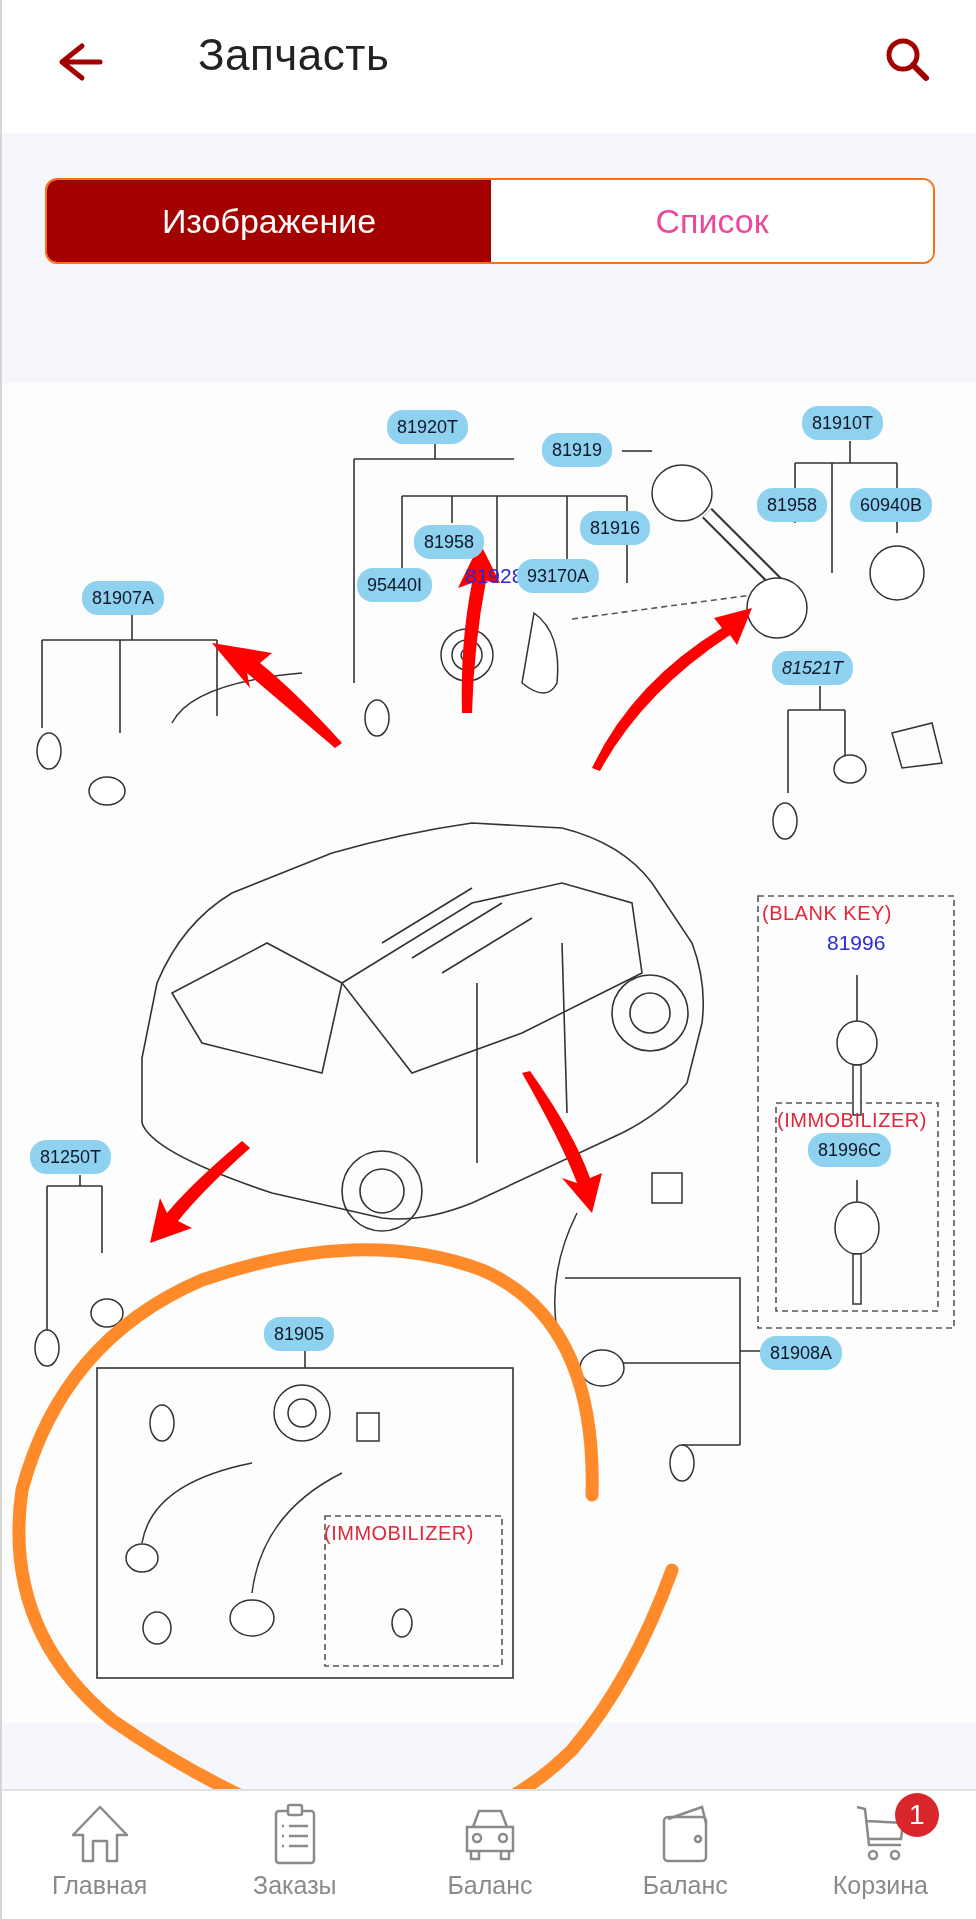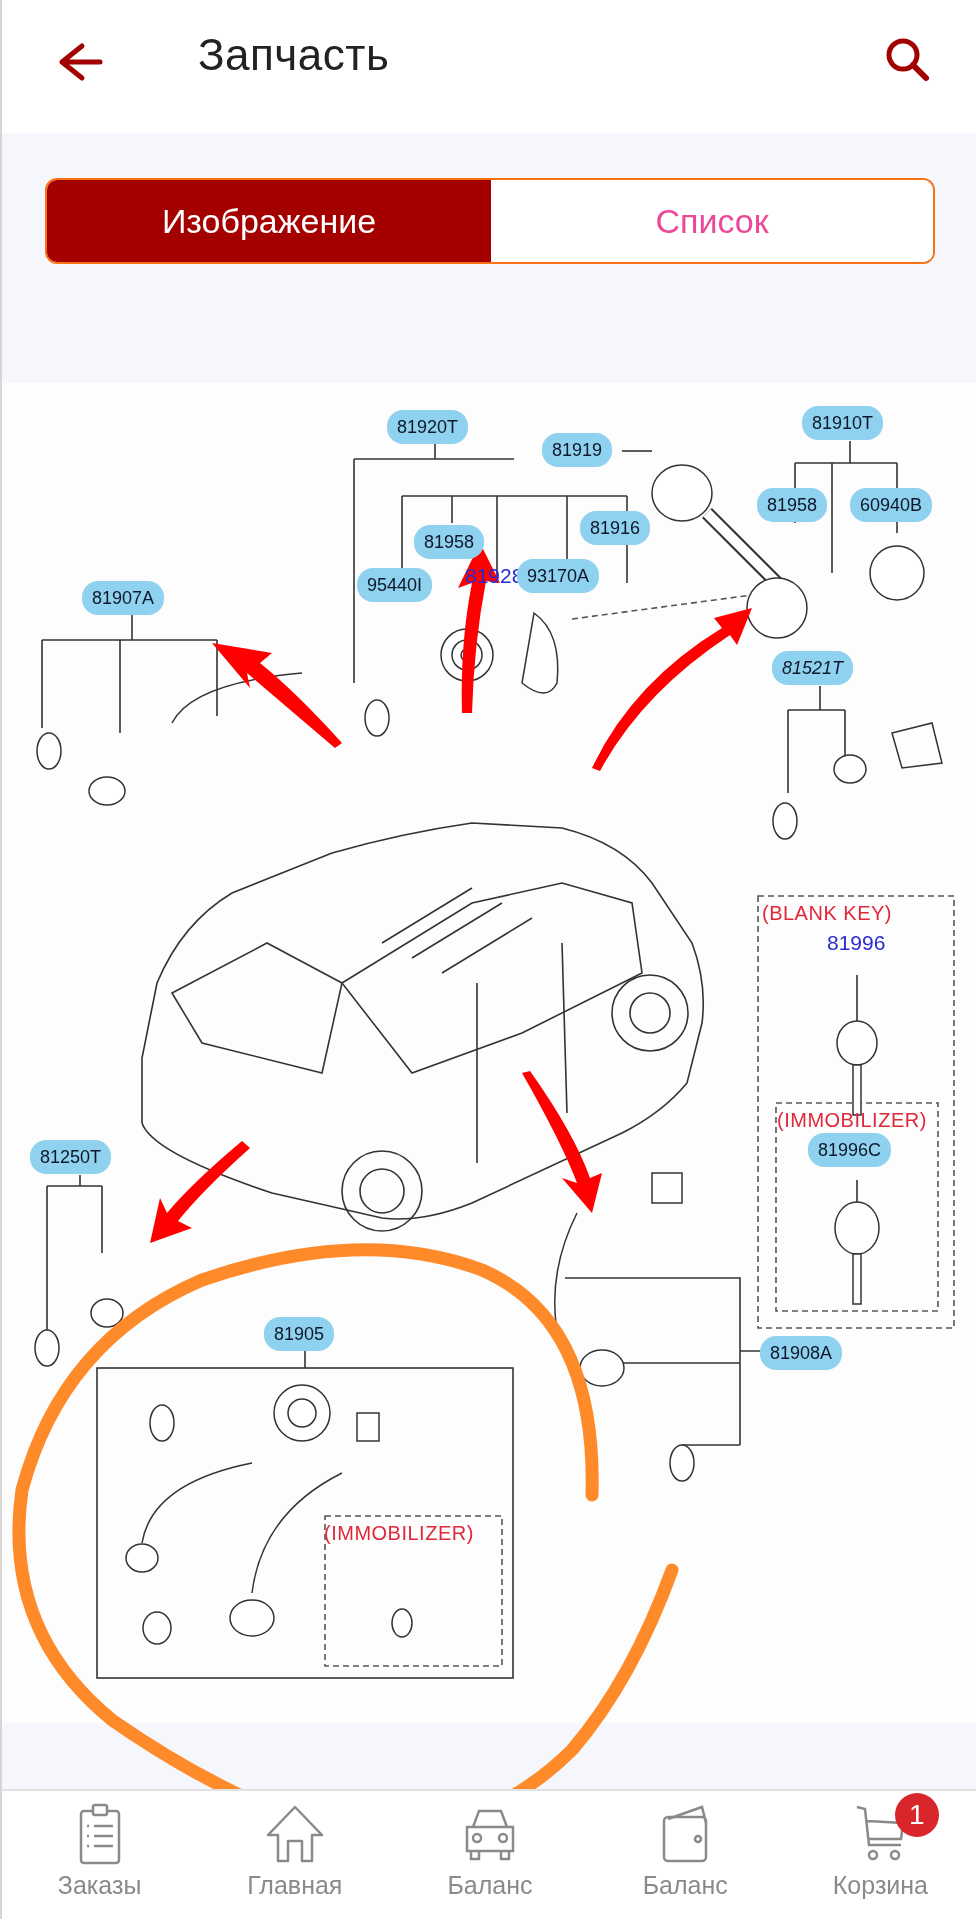--- a/index.html
+++ b/index.html
@@ -170,34 +170,34 @@
 
   <div class="bottombar-shadow"></div>
 
   <svg class="annot" width="976" height="1919" viewBox="0 0 976 1919">
     <path d="M590 1495 Q595 1320 480 1270 Q360 1225 200 1280 Q60 1340 20 1490 Q0 1630 110 1720 Q210 1790 320 1830 Q380 1845 440 1830 Q520 1800 570 1750 Q630 1680 670 1570" stroke="#ff8a2a" stroke-width="13" fill="none" stroke-linecap="round"></path>
   </svg>
 
   <div class="nav">
     <div class="item">
       <svg width="70" height="64" viewBox="0 0 70 64">
+        <path d="M35 6 L8 34 L18 34 L18 60 L28 60 L28 40 L42 40 L42 60 L52 60 L52 34 L62 34 Z" stroke="#8a8a8a" stroke-width="2.5" fill="none" stroke-linejoin="round"></path>
+      </svg>
+      <span class="txt">Главная</span>
+    </div>
+    <div class="item">
+      <svg width="70" height="64" viewBox="0 0 70 64">
         <rect x="16" y="10" width="38" height="52" rx="3" stroke="#8a8a8a" stroke-width="2.5" fill="none"></rect>
         <rect x="28" y="4" width="14" height="10" rx="2" stroke="#8a8a8a" stroke-width="2.5" fill="#fff"></rect>
         <path d="M22 25 L24 25 M29 25 L48 25 M22 35 L24 35 M29 35 L48 35 M22 45 L24 45 M29 45 L48 45" stroke="#8a8a8a" stroke-width="2.5"></path>
       </svg>
       <span class="txt">Заказы</span>
     </div>
     <div class="item">
       <svg width="70" height="64" viewBox="0 0 70 64">
-        <path d="M35 6 L8 34 L18 34 L18 60 L28 60 L28 40 L42 40 L42 60 L52 60 L52 34 L62 34 Z" stroke="#8a8a8a" stroke-width="2.5" fill="none" stroke-linejoin="round"></path>
-      </svg>
-      <span class="txt">Главная</span>
-    </div>
-    <div class="item">
-      <svg width="70" height="64" viewBox="0 0 70 64">
         <path d="M18 26 L24 10 L46 10 L52 26 M12 26 L58 26 L58 50 L12 50 Z M16 50 L16 58 L24 58 L24 50 M46 50 L46 58 L54 58 L54 50" stroke="#8a8a8a" stroke-width="2.5" fill="none"></path>
         <circle cx="22" cy="37" r="4" stroke="#8a8a8a" stroke-width="2.5" fill="none"></circle>
         <circle cx="48" cy="37" r="4" stroke="#8a8a8a" stroke-width="2.5" fill="none"></circle>
       </svg>
       <span class="txt">Баланс</span>
     </div>
     <div class="item">
       <svg width="70" height="64" viewBox="0 0 70 64">
         <rect x="14" y="16" width="42" height="44" rx="4" stroke="#8a8a8a" stroke-width="2.5" fill="none"></rect>
         <path d="M18 18 L52 6 L56 22" stroke="#8a8a8a" stroke-width="2.5" fill="none"></path>

